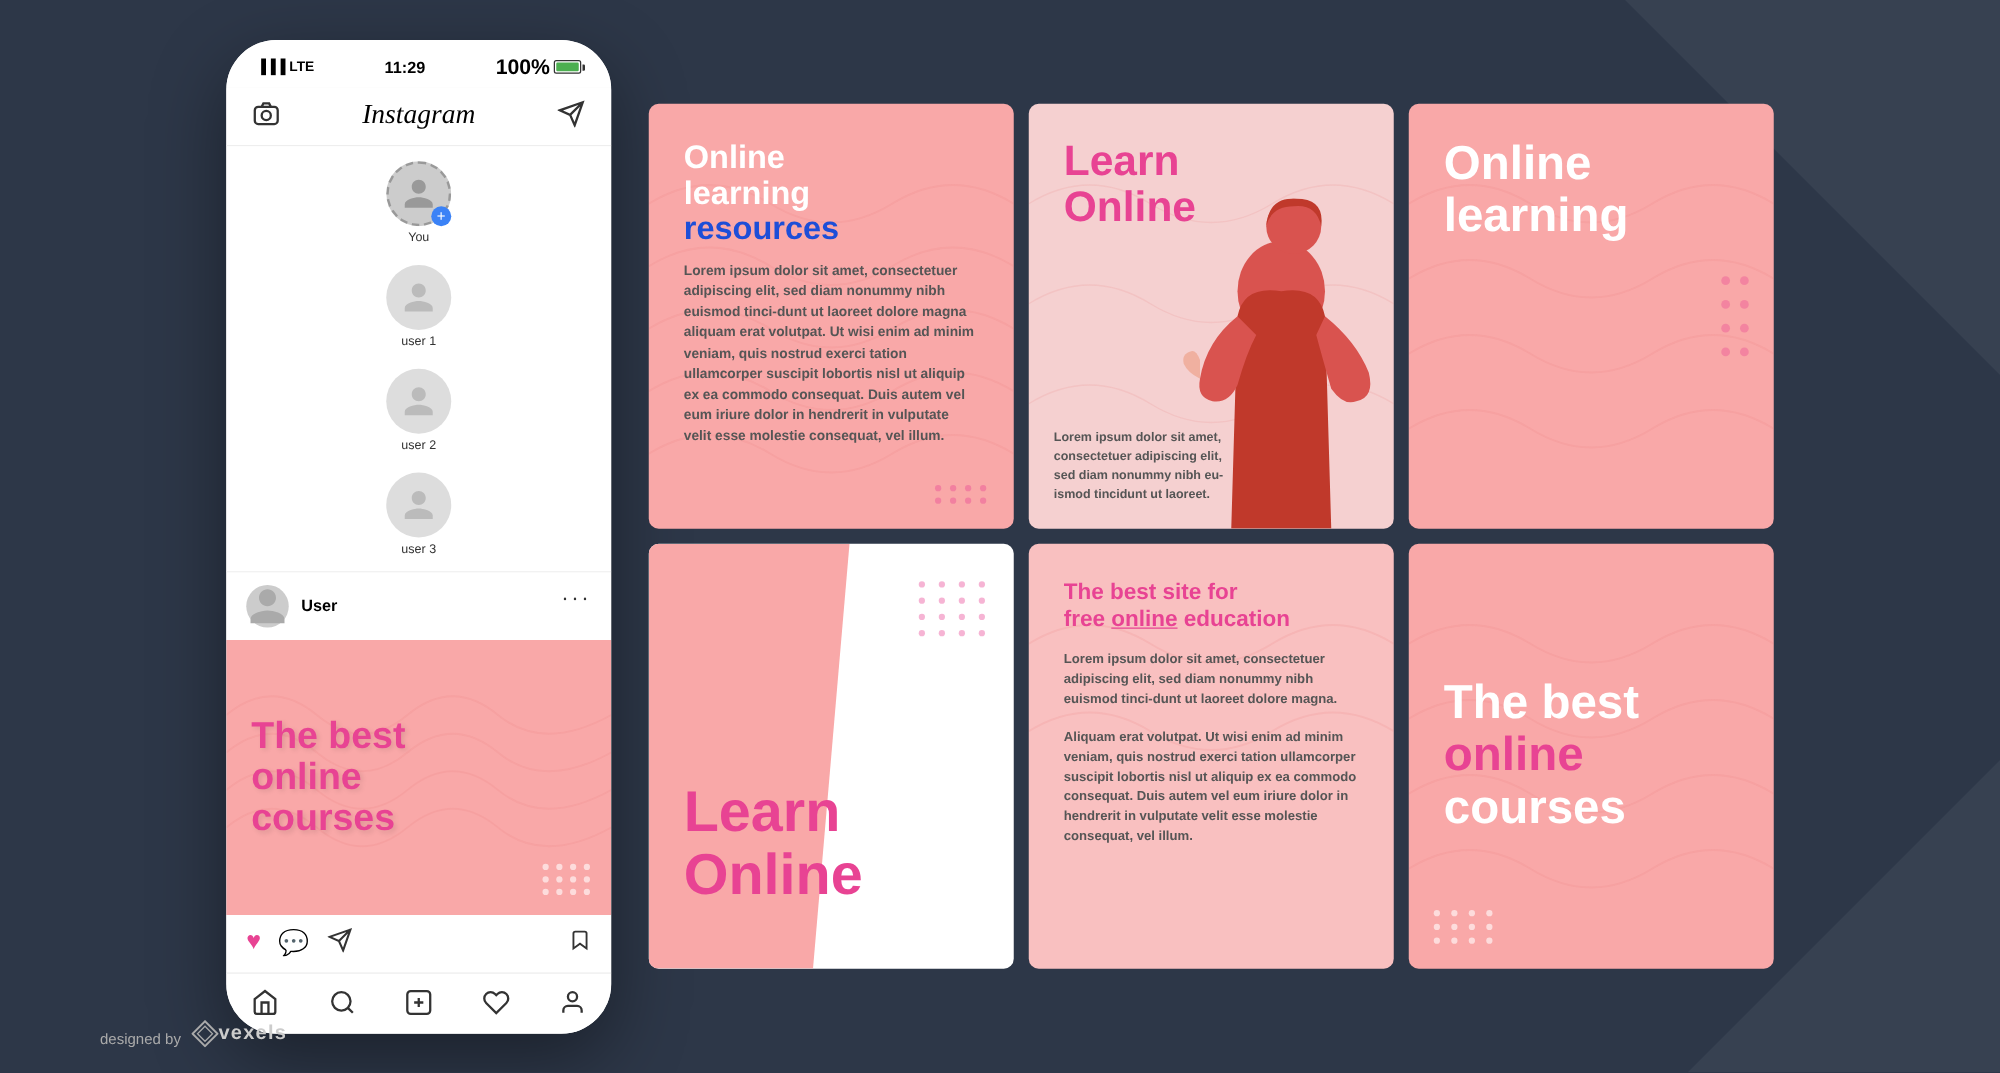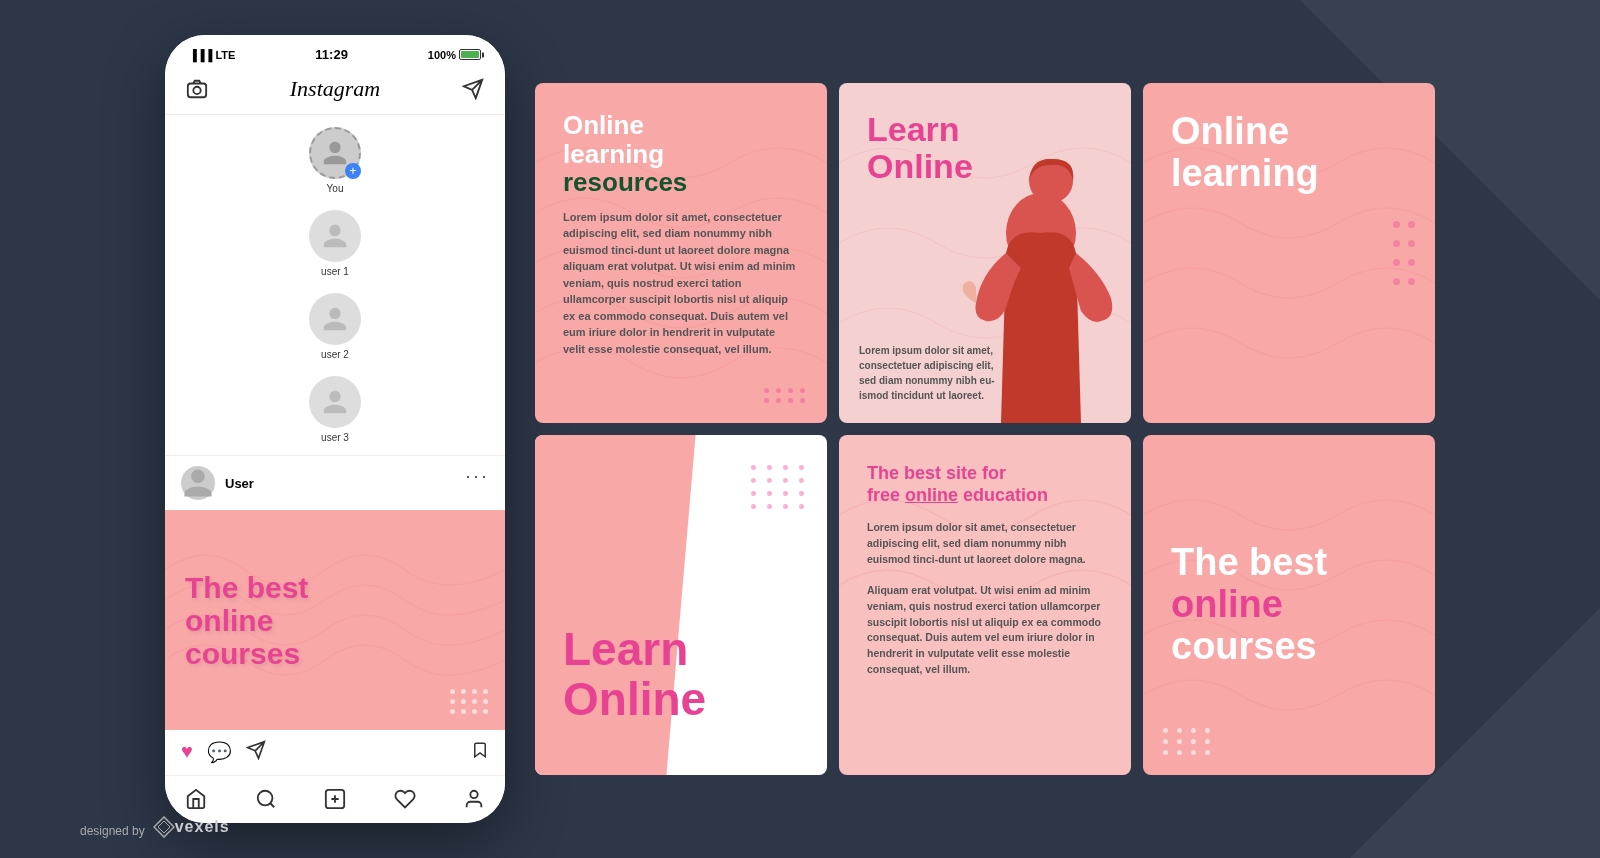--- a/index.html
+++ b/index.html
@@ -39,42 +39,42 @@
       display: flex;
       gap: 30px;
       align-items: center;
       position: relative;
       z-index: 1;
       padding: 40px;
     }
 
     
     .phone-mockup {
-      width: 340px;
+      width: 308px;
       background: #f5f5f5;
       border-radius: 40px;
       padding: 0;
       box-shadow: 0 20px 60px rgba(0,0,0,0.4);
       overflow: hidden;
       flex-shrink: 0;
     }
 
     .phone-status-bar {
       display: flex;
       justify-content: space-between;
       align-items: center;
       padding: 12px 24px 6px;
       background: white;
       font-size: 12px;
       font-weight: bold;
     }
 
     .status-left { font-size: 11px; }
     .status-center { font-size: 13px; font-weight: bold; }
-    .status-right { font-size: 11px; display: flex; align-items: center; gap: 3px; }
+    .status-right { font-size: 17px; display: flex; align-items: center; gap: 3px; }
 
     .battery-icon {
       width: 22px; height: 11px;
       border: 1.5px solid #333;
       border-radius: 2px;
       position: relative;
       display: inline-flex;
       align-items: center;
       padding: 1px;
     }
@@ -559,21 +559,21 @@
     <div class="card card-1">
       <svg class="wave-svg" viewBox="0 0 300 340" preserveAspectRatio="none">
         <path d="M0,80 Q50,50 100,80 Q150,110 200,80 Q250,50 300,80" fill="none" stroke="#e87a7a" stroke-width="1.5"></path>
         <path d="M0,130 Q50,100 100,130 Q150,160 200,130 Q250,100 300,130" fill="none" stroke="#e87a7a" stroke-width="1.5"></path>
         <path d="M0,180 Q50,150 100,180 Q150,210 200,180 Q250,150 300,180" fill="none" stroke="#e87a7a" stroke-width="1.5"></path>
         <path d="M0,230 Q50,200 100,230 Q150,260 200,230 Q250,200 300,230" fill="none" stroke="#e87a7a" stroke-width="1.5"></path>
         <path d="M0,280 Q50,250 100,280 Q150,310 200,280 Q250,250 300,280" fill="none" stroke="#e87a7a" stroke-width="1.5"></path>
       </svg>
       <div style="position:relative; z-index:1;">
         <div class="card-title-white" style="font-size:26px;">
-          Online<br>learning<br><span style="color:#14532d;">resources</span>
+          Online<br>learning<br><span style="color:#1d4ed8;">resources</span>
         </div>
         <p class="card-text">Lorem ipsum dolor sit amet, consectetuer adipiscing elit, sed diam nonummy nibh euismod tinci-dunt ut laoreet dolore magna aliquam erat volutpat. Ut wisi enim ad minim veniam, quis nostrud exerci tation ullamcorper suscipit lobortis nisl ut aliquip ex ea commodo consequat. Duis autem vel eum iriure dolor in hendrerit in vulputate velit esse molestie consequat, vel illum.</p>
       </div>
       <div class="dots-br">
         <div class="dots-pattern">
           <div class="dp"></div>
             <div class="dp"></div>
           <div class="dp"></div>
             <div class="dp"></div>
           <div class="dp"></div>

